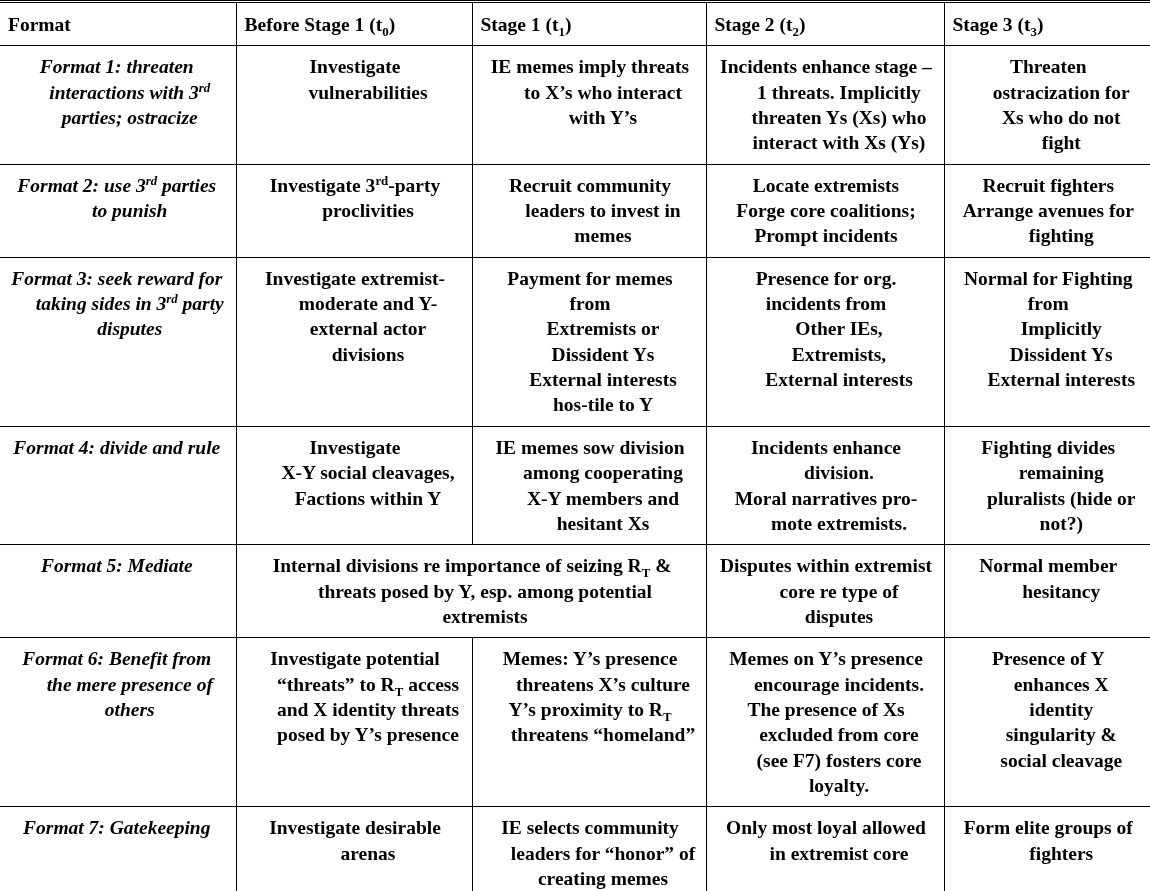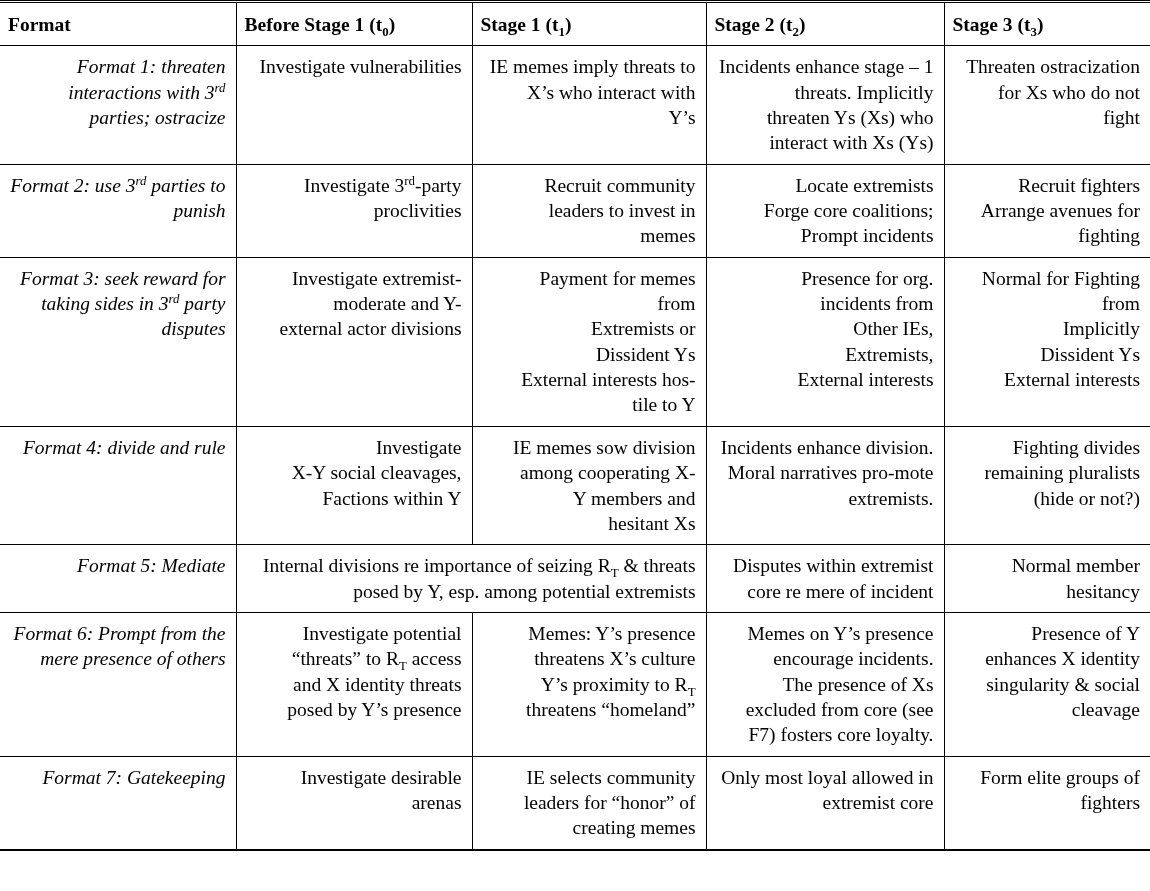--- a/index.html
+++ b/index.html
@@ -42,24 +42,25 @@
     vertical-align: top;
     padding: 9px 10px 8px 8px;
     border-bottom: 1.6px solid #000;
     border-right: 1.4px solid #000;
     font-size: 19.5px;
   }
   thead th.lastcol { border-right: none; }
 
   tbody td {
     vertical-align: top;
-    text-align: right;
+    text-align: center;
     padding: 8px 10px 8px 12px;
     border-bottom: 1.2px solid #000;
     border-right: 1.4px solid #000;
+    font-weight: bold;
   }
   tbody td.lastcol { border-right: none; }
 
   tbody tr.last-row td {
     border-bottom: 2.6px solid #000;
   }
 
   
   td.fmt-col {
     font-style: italic;
@@ -211,30 +212,30 @@
       </tr>
 
       <tr>
         <td class="fmt-col">
           <p class="hang">Format 5: Mediate</p>
         </td>
         <td colspan="2">
           <p class="hang">Internal divisions re importance of seizing R<sub>T</sub> &amp; threats posed by Y, esp. among potential extremists</p>
         </td>
         <td>
-          <p class="hang">Disputes within extremist core re mere of incident</p>
+          <p class="hang">Disputes within extremist core re type of disputes</p>
         </td>
         <td class="lastcol">
           <p class="hang">Normal member hesitancy</p>
         </td>
       </tr>
 
       <tr>
         <td class="fmt-col">
-          <p class="hang">Format 6: Prompt from the mere presence of others</p>
+          <p class="hang">Format 6: Benefit from the mere presence of others</p>
         </td>
         <td>
           <p class="hang">Investigate potential “threats” to R<sub>T</sub> access and X identity threats posed by Y’s presence</p>
         </td>
         <td>
           <p class="hang">Memes: Y’s presence threatens X’s culture</p>
           <p class="hang">Y’s proximity to R<sub>T</sub> threatens “homeland”</p>
         </td>
         <td>
           <p class="hang">Memes on Y’s presence encourage incidents.</p>

